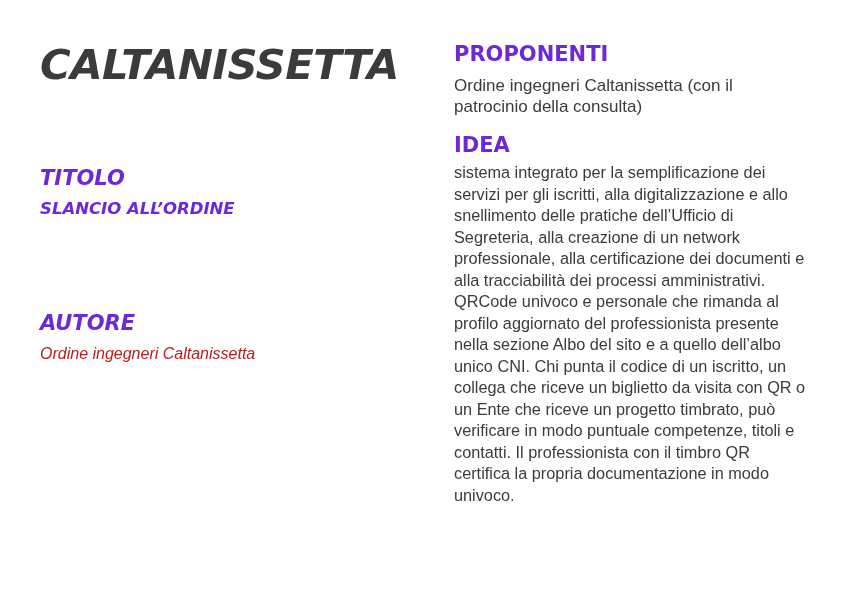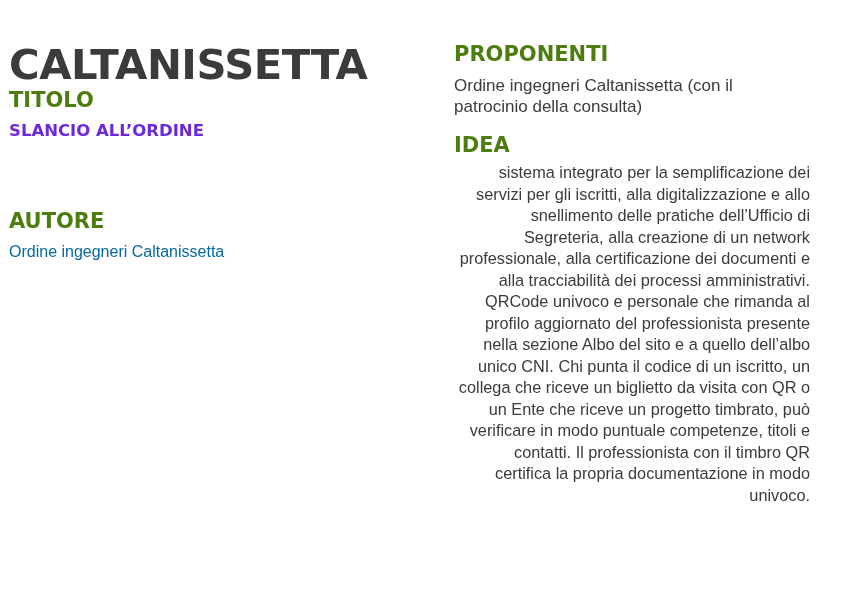--- a/index.html
+++ b/index.html
@@ -15,23 +15,24 @@
     overflow: hidden;
   }
   .page {
     position: relative;
     width: 842px;
     height: 595px;
     box-sizing: border-box;
   }
   .col-left {
     position: absolute;
-    left: 9px;
+    left: 40px;
     top: 42px;
     width: 400px;
+    font-style: italic;
   }
   .col-right {
     position: absolute;
     left: 454px;
     top: 42px;
     width: 372px;
   }
 
   .city-title {
     font-family: "DejaVu Sans", sans-serif;
@@ -43,53 +44,53 @@
     margin: 0 0 0 0;
     transform: scaleX(1.02);
     transform-origin: left center;
   }
 
   .section-head {
     font-family: "DejaVu Sans", sans-serif;
     font-weight: bold;
     font-size: 21px;
     line-height: 24px;
-    color: #4d7c0f;
+    color: #6d28d9;
     margin: 0;
     letter-spacing: 0px;
   }
 
-  .left-titolo-head { }
-  .left-autore-head { margin-top: 68px; }
+  .left-titolo-head { margin-top: 78px; }
+  .left-autore-head { margin-top: 92px; }
 
   .value-red {
     font-family: "DejaVu Sans", sans-serif;
     font-weight: bold;
     font-size: 16.5px;
     line-height: 20px;
     color: #6d28d9;
     margin: 9px 0 0 0;
     letter-spacing: 0px;
   }
 
   .value-plain {
     font-family: "Liberation Sans", sans-serif;
     font-size: 16px;
     line-height: 21px;
-    color: #0369a1;
+    color: #b91c1c;
     margin: 8px 0 0 0;
   }
 
   .body-text {
     font-family: "Liberation Sans", sans-serif;
     font-size: 16.3px;
     line-height: 21.5px;
     color: #3b3b3b;
     margin: 5px 16px 0 0;
-    text-align: right;
+    text-align: left;
   }
 
   .right-prop-value {
     font-family: "Liberation Sans", sans-serif;
     font-size: 17px;
     line-height: 21px;
     color: #3b3b3b;
     margin: 9px 0 0 0;
     max-width: 330px;
   }

